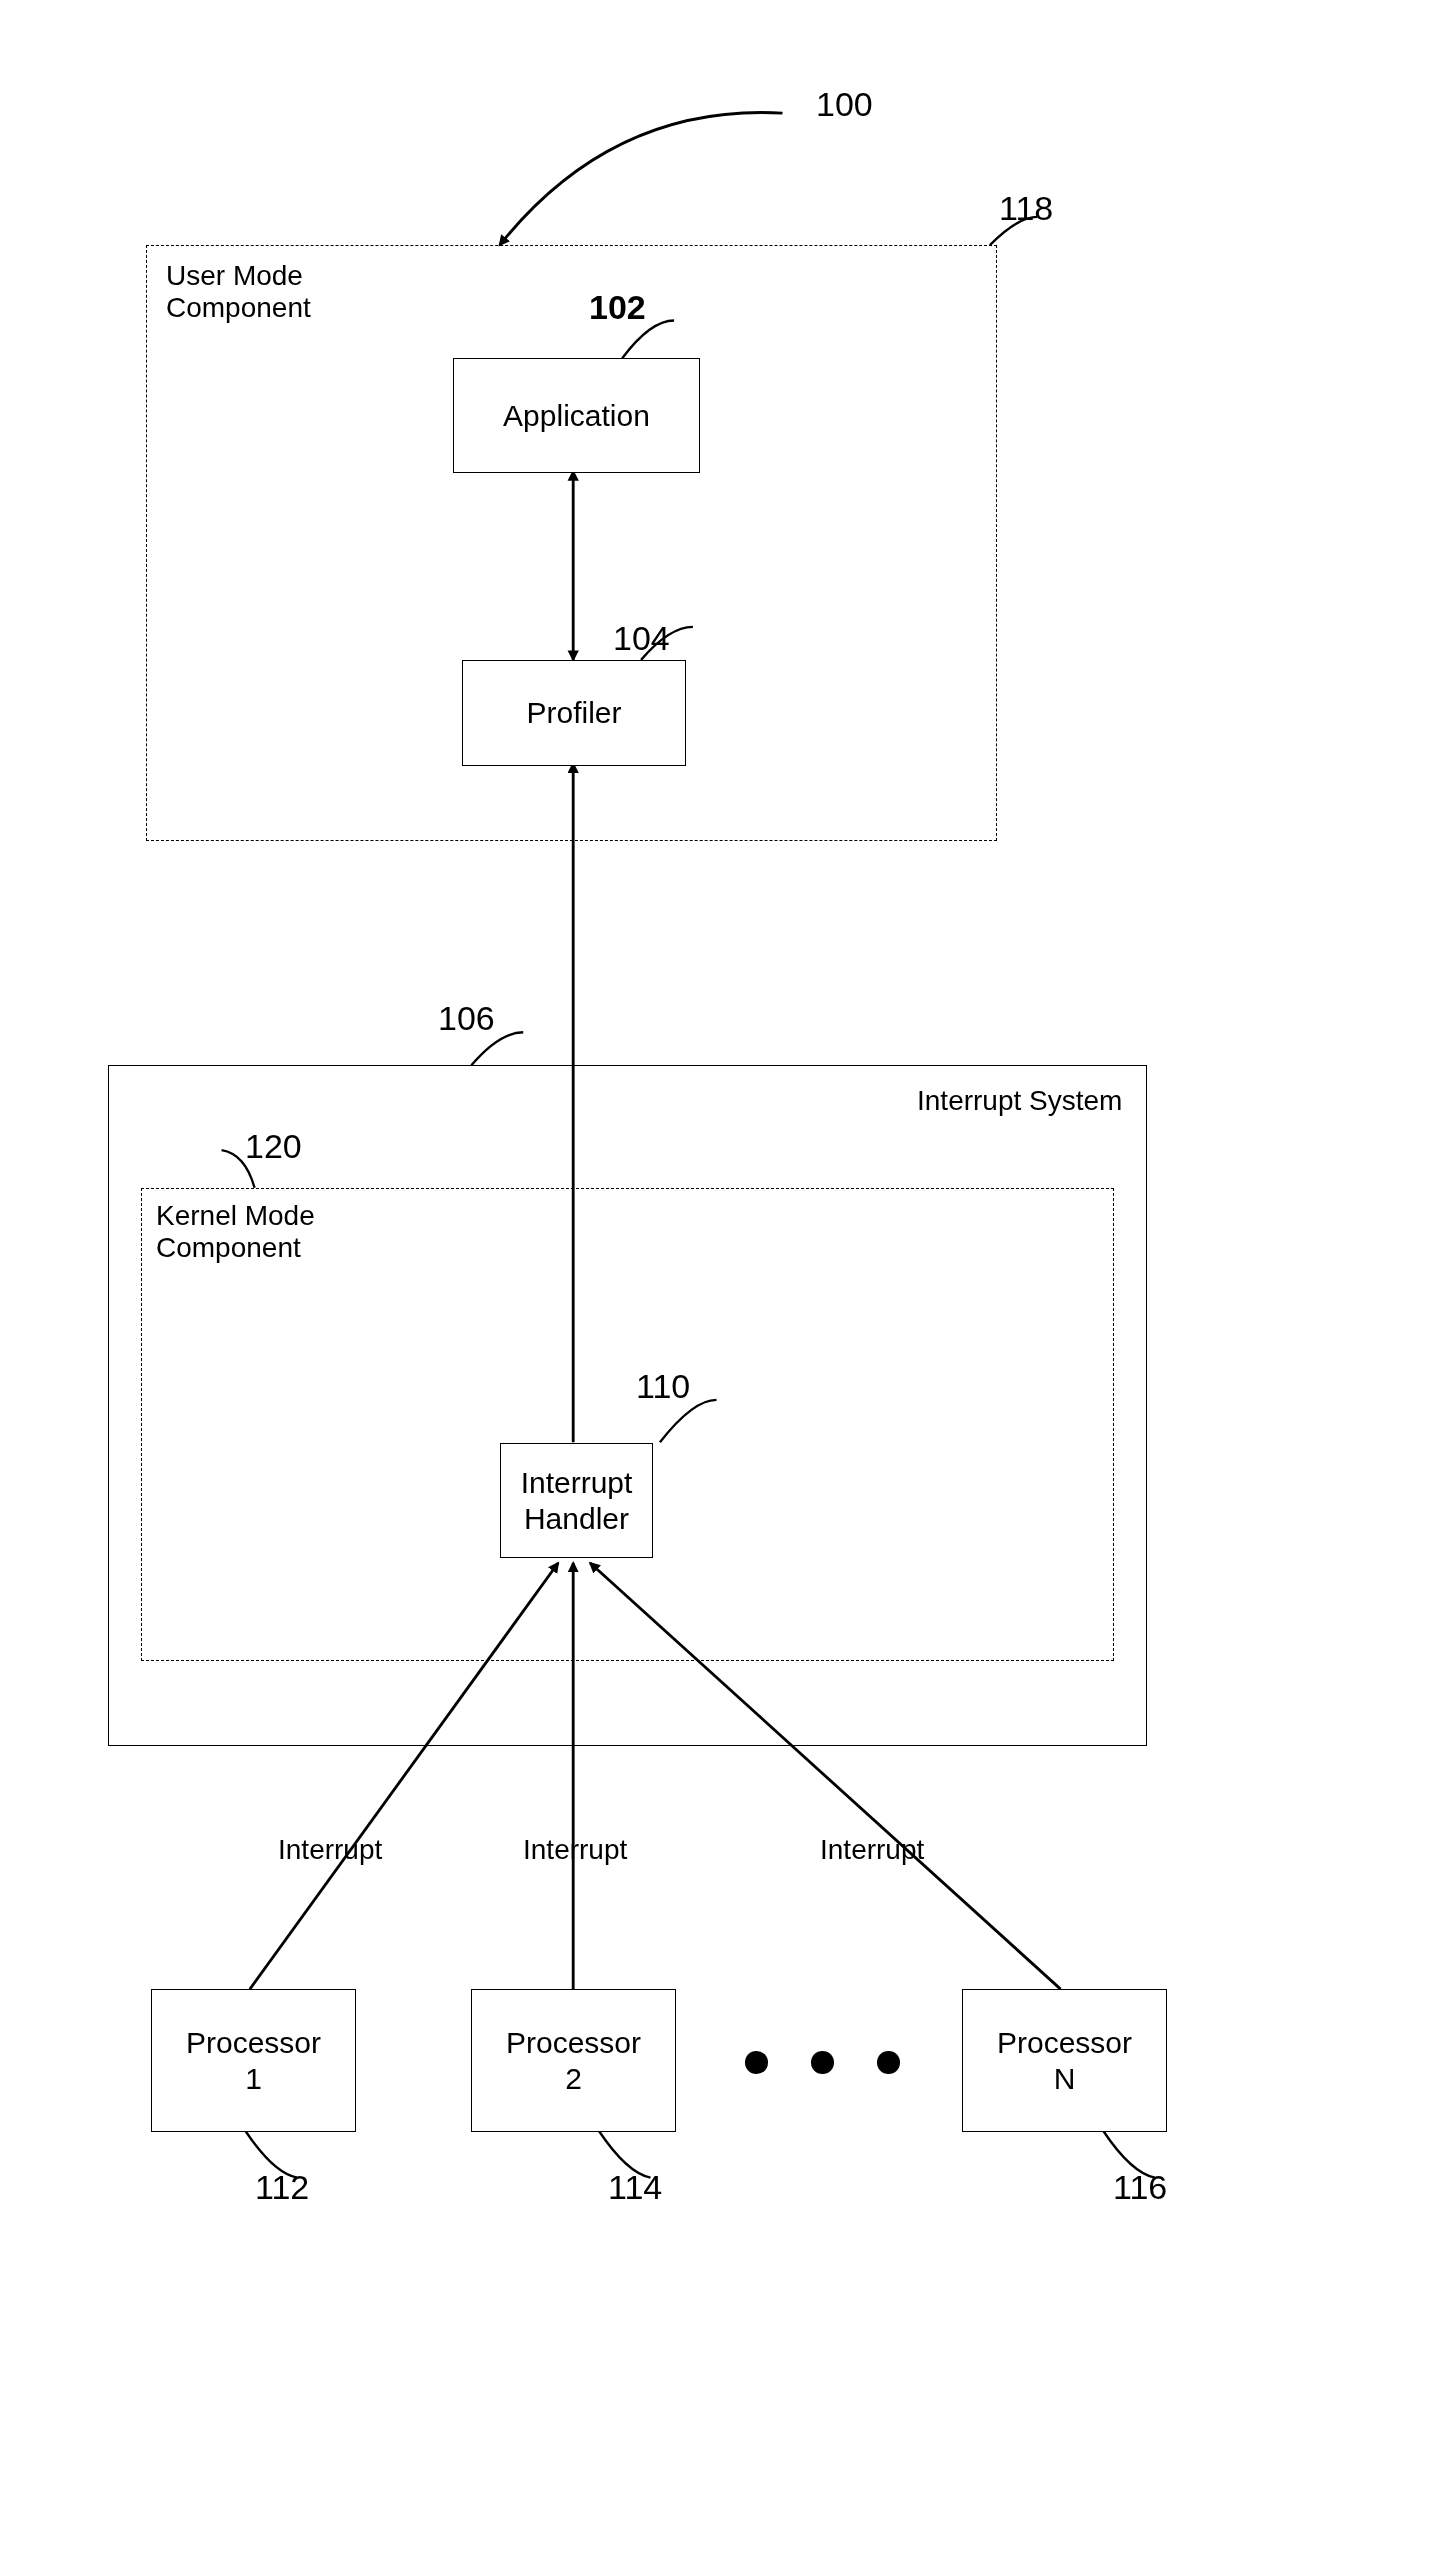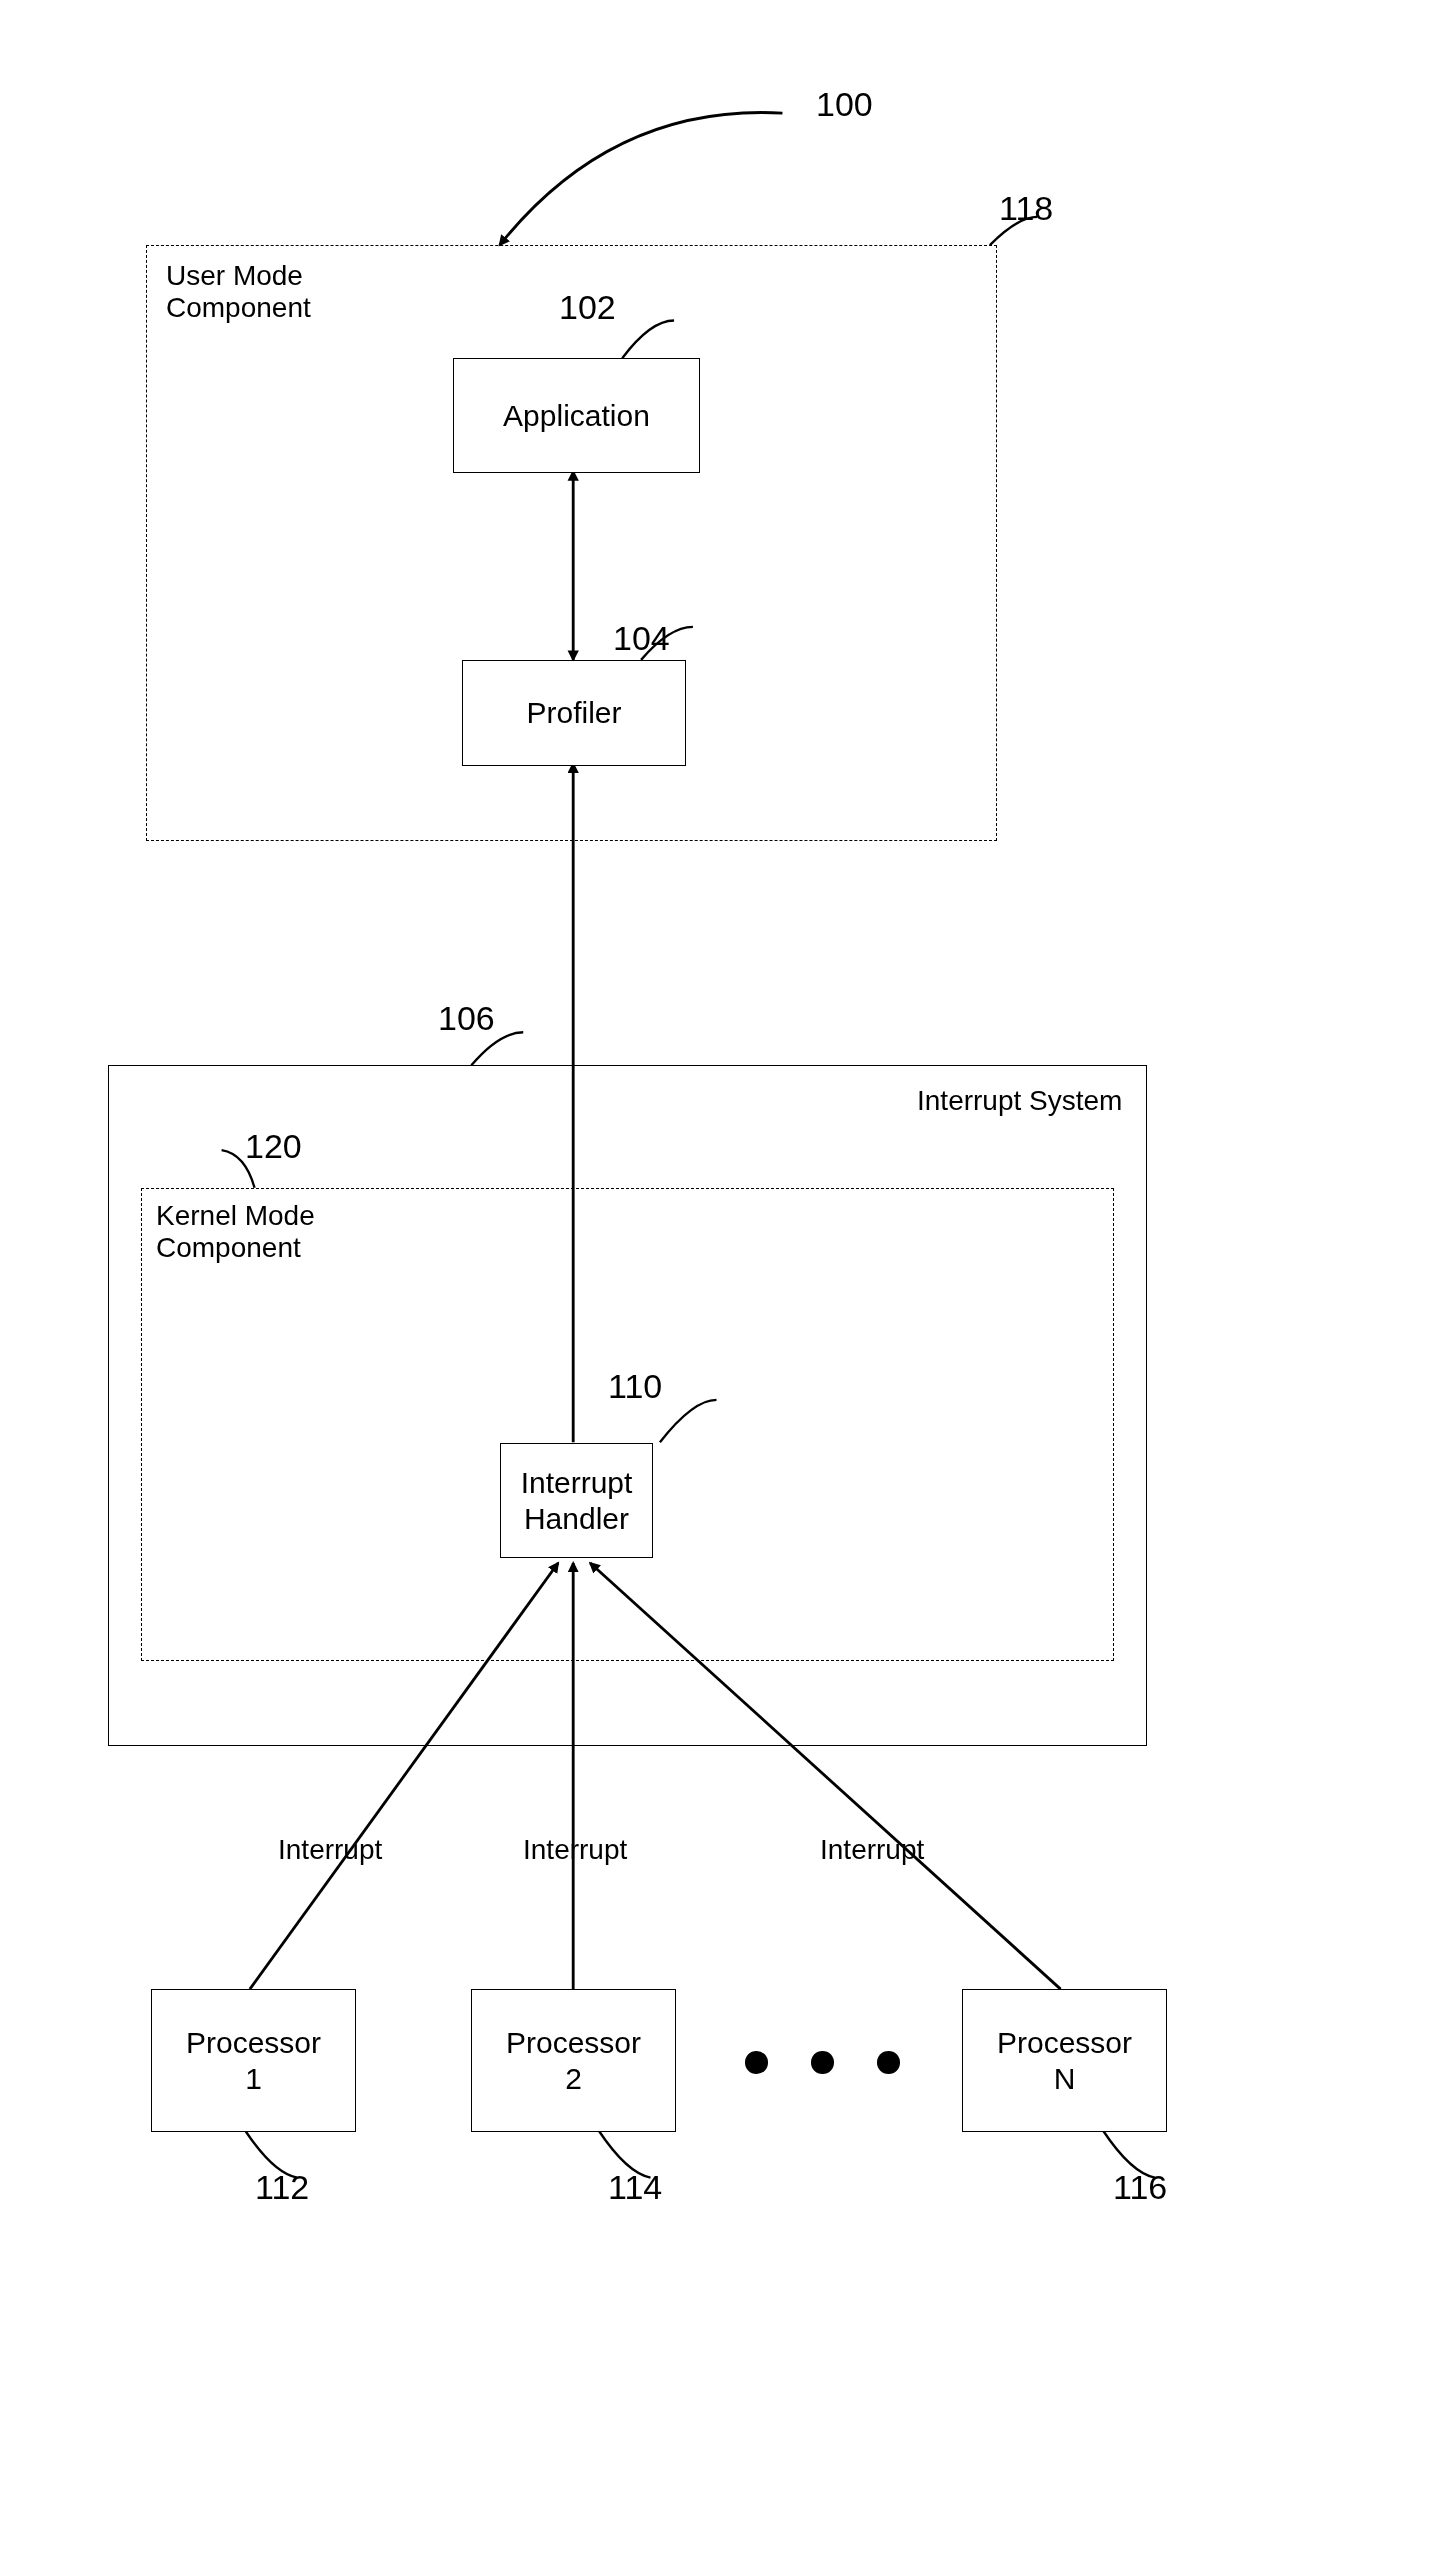--- a/index.html
+++ b/index.html
@@ -100,21 +100,21 @@
 
   <div class="abs dashed-box" style="left:146px; top:245px; width:849px; height:594px;">
     <div class="abs small-label" style="left:19px; top:14px; text-align:left; white-space:pre-line;">User Mode
 Component</div>
   </div>
   <div class="abs label" style="left:999px; top:189px;">118</div>
 
   <div class="abs box" style="left:453px; top:358px; width:245px; height:113px;">
     <span>Application</span>
   </div>
-  <div class="abs label" style="left:559px; top:288px;">102</div>
+  <div class="abs label" style="left:589px; top:288px;font-weight:bold;">102</div>
 
   <div class="abs box" style="left:462px; top:660px; width:222px; height:104px;">
     <span>Profiler</span>
   </div>
   <div class="abs label" style="left:613px; top:619px;">104</div>
 
   <div class="abs" style="left:108px; top:1065px; width:1037px; height:679px; border:1.9px solid #000;">
     <div class="abs small-label" style="right:23.6px; top:19px;">Interrupt System</div>
   </div>
   <div class="abs label" style="left:438px; top:999px;">106</div>
@@ -122,21 +122,21 @@
   <div class="abs dashed-box" style="left:141px; top:1188px; width:971px; height:471px;">
     <div class="abs small-label" style="left:14px; top:11.3px; white-space:pre-line;">Kernel Mode
 Component</div>
   </div>
   <div class="abs label" style="left:245px; top:1127px;">120</div>
 
   <div class="abs box" style="left:500px; top:1443px; width:151px; height:113px; white-space:pre-line;">
     <span>Interrupt
 Handler</span>
   </div>
-  <div class="abs label" style="left:608px; top:1367px;">110</div>
+  <div class="abs label" style="left:636px; top:1367px;">110</div>
 
   <div class="abs small-label" style="left:278px; top:1834px;">Interrupt</div>
   <div class="abs small-label" style="left:523px; top:1834px;">Interrupt</div>
   <div class="abs small-label" style="left:820px; top:1834px;">Interrupt</div>
 
   <div class="abs box" style="left:151px; top:1989px; width:203px; height:141px; white-space:pre-line;">
     <span>Processor
 1</span>
   </div>
   <div class="abs box" style="left:471px; top:1989px; width:203px; height:141px; white-space:pre-line;">

